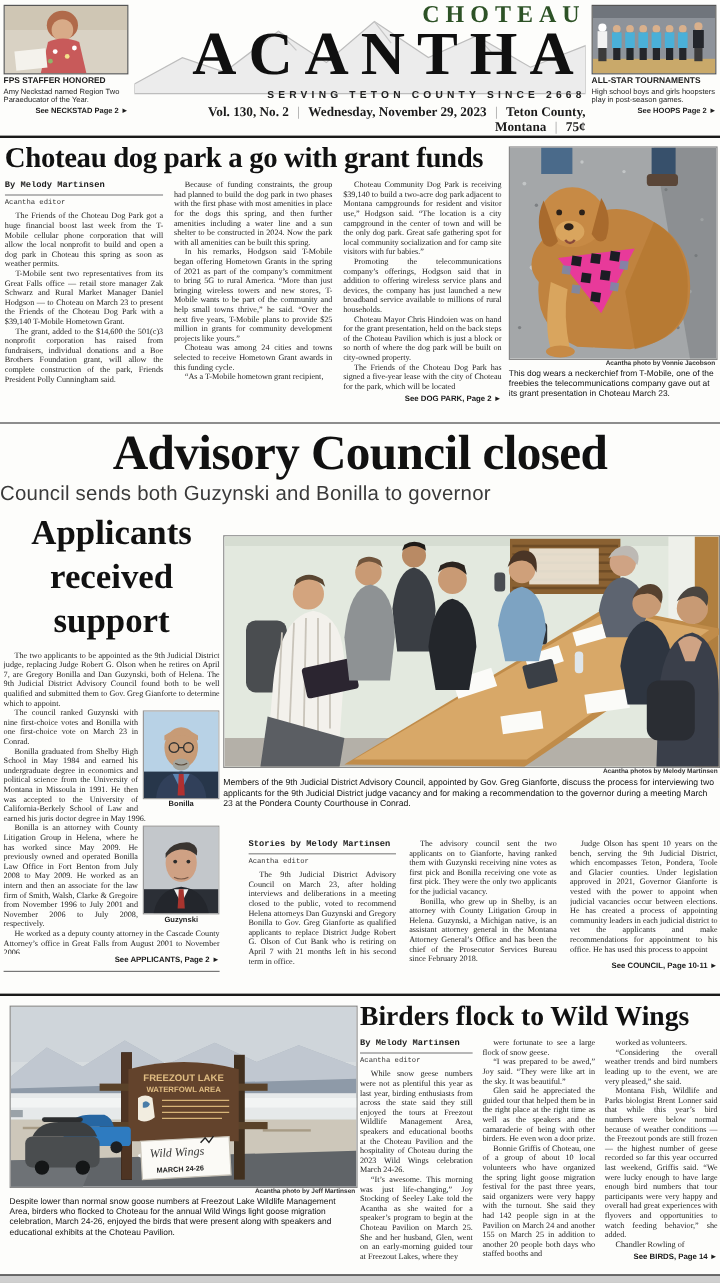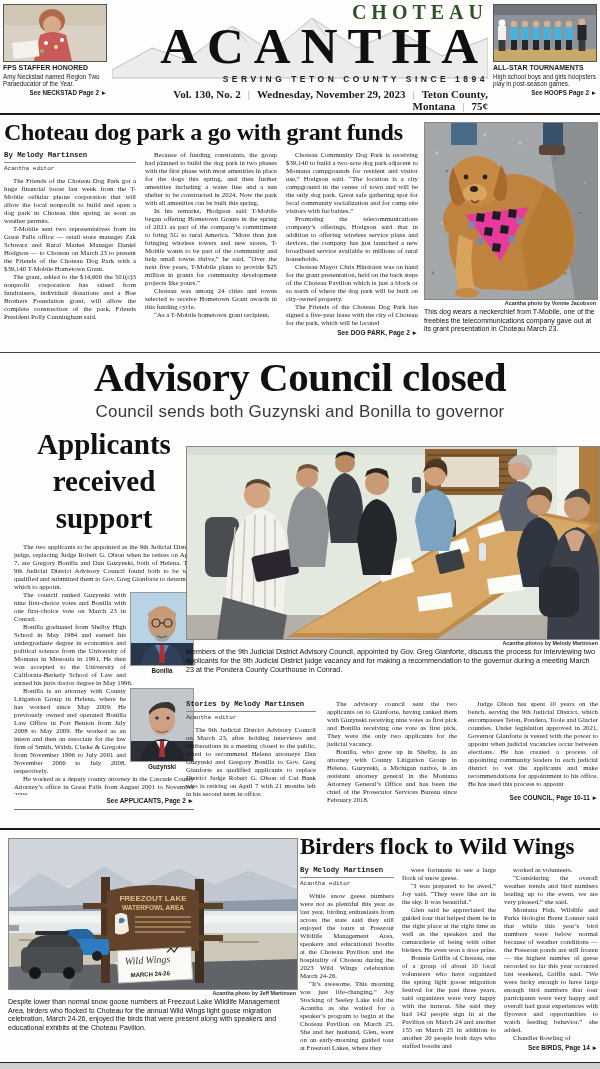--- a/index.html
+++ b/index.html
@@ -29,21 +29,21 @@
   .col{font-size:6.8px;line-height:8px;text-align:justify;overflow:hidden;}
   .col p{margin:0;text-indent:9px;}
   .jump{font-family:"Liberation Sans",sans-serif;font-size:6.5px;font-weight:bold;text-align:right;margin-top:2px;}
   .credit{font-family:"Liberation Sans",sans-serif;font-size:5.4px;font-weight:bold;color:#333;text-align:right;line-height:7px;}
   .caption{font-family:"Liberation Sans",sans-serif;font-size:7px;line-height:8.6px;color:#111;text-align:left;}
   .photo{display:block;border:1px solid #888;}
   .inset{float:right;width:64px;margin:1px 0 2px 4px;}
   .inset svg{border:1px solid #999;display:block;}
   .inset-label{font-family:"Liberation Sans",sans-serif;font-size:6.3px;font-weight:bold;text-align:center;margin-top:1px;}
   .sidebar-head{font-size:29px;line-height:37px;font-weight:bold;text-align:center;white-space:pre-line;color:#111;}
-  .subhead{font-family:"Liberation Sans",sans-serif;font-size:17px;color:#3a3a3a;text-align:center;letter-spacing:.2px;}
+  .subhead{font-family:"Liberation Sans",sans-serif;font-size:17px;color:#3a3a3a;text-align:left;letter-spacing:.2px;}
 </style>
 </head>
 <body>
 
 <div id="page">
 
   <div class="abs ear" style="left:3px;top:4px;">
     <svg class="ear-photo" viewBox="0 0 102 56">
       <rect width="102" height="56" fill="#d9d2c4"></rect>
       <rect x="0" y="0" width="102" height="20" fill="#cfc6b4"></rect>
@@ -61,21 +61,21 @@
     <div class="ear-jump">See NECKSTAD  Page 2 ►</div>
   </div>
 
   <div class="abs nameplate" style="left:112px;top:2px;">
     <svg class="abs" style="left:0;top:6px;z-index:1;" width="376" height="76" viewBox="0 0 376 76">
       <path d="M0 62 L40 40 L75 52 L120 18 L160 44 L200 10 L245 40 L285 22 L330 48 L376 30 L376 70 L0 70 Z" fill="#ececec" stroke="#bdbdbd" stroke-width="1"></path>
       <path d="M120 18 L135 34 M200 10 L214 28 M285 22 L298 36" stroke="#c6c6c6" stroke-width="1" fill="none"></path>
     </svg>
     <div class="np-city" style="color:#2d5226;">CHOTEAU</div>
     <div class="np-name">ACANTHA</div>
-    <div class="np-tag">SERVING TETON COUNTY SINCE 1894</div>
+    <div class="np-tag">SERVING TETON COUNTY SINCE 2668</div>
     <div class="np-info">
       <span>Vol. 130, No. 2</span><span class="sep">|</span><span>Wednesday, November 29, 2023</span><span class="sep">|</span><span>Teton County, Montana</span><span class="sep">|</span><span>75¢</span>
     </div>
   </div>
 
   <div class="abs ear" style="left:493px;top:4px;">
     <svg class="ear-photo" viewBox="0 0 102 56">
       <rect width="102" height="56" fill="#8e939a"></rect>
       <rect x="0" y="0" width="102" height="10" fill="#70757c"></rect>
       <rect x="0" y="44" width="102" height="12" fill="#c9a96a"></rect>
@@ -214,21 +214,21 @@
     <ellipse cx="42" cy="170" rx="12" ry="5" fill="#c78a45"></ellipse>
   </svg>
   <div class="abs credit" style="left:424px;top:300px;width:172px;">Acantha photo by Vonnie Jacobson</div>
   <div class="abs caption" style="left:424px;top:308px;width:172px;">This dog wears a neckerchief from T-Mobile, one of the freebies the telecommunications company gave out at its grant presentation in Choteau March 23.</div>
 
   <div class="abs" style="left:0;top:352px;width:600px;height:1px;background:#444;"></div>
 
   <div class="abs headline" style="left:0;top:355px;width:600px;font-size:41px;line-height:44px;text-align:center;letter-spacing:-0.5px;">Advisory Council closed</div>
   <div class="abs subhead" style="left:0;top:402px;width:600px;">Council sends both Guzynski and Bonilla to governor</div>
 
-  <div class="abs" style="left:14px;top:426px;width:180px;">
+  <div class="abs" style="left:3px;top:426px;width:180px;">
     <div class="sidebar-head">Applicants
 received
 support</div>
     <div class="col" style="width:180px;height:252px;margin-top:6px;">
       <p>The two applicants to be appointed as the 9th Judicial District judge, replacing Judge Robert G. Olson when he retires on April 7, are Gregory Bonilla and Dan Guzynski, both of Helena. The 9th Judicial District Advisory Council found both to be well qualified and submitted them to Gov. Greg Gianforte to determine which to appoint.</p>
       <div class="inset">
         <svg width="62" height="72" viewBox="0 0 62 72">
           <rect width="62" height="72" fill="#b8d2e6"></rect>
           <rect x="0" y="50" width="62" height="22" fill="#27364a"></rect>
           <path d="M10 72 Q12 52 31 50 Q50 52 52 72 Z" fill="#31405a"></path>
@@ -335,21 +335,21 @@
         <path d="M377 54 Q384 40 396 42 Q406 46 402 58 Q396 48 388 50 Q381 51 377 54 Z" fill="#4a4540"></path>
       <path d="M362 130 Q366 84 390 80 Q412 86 412 130 L412 192 L360 192 Z" fill="#3a3f4a"></path>
       <path d="M378 88 Q388 78 398 88 L392 104 L384 104 Z" fill="#cfa384"></path>
       <rect x="352" y="120" width="40" height="50" rx="10" fill="#2a2d33"></rect>
     </g>
   </svg>
   <div class="abs credit" style="left:186px;top:640px;width:412px;">Acantha photos by Melody Martinsen</div>
   <div class="abs caption" style="left:186px;top:648px;width:412px;font-size:7.2px;line-height:8.8px;">Members of the 9th Judicial District Advisory Council, appointed by Gov. Greg Gianforte, discuss the process for interviewing two applicants for the 9th Judicial District judge vacancy and for making a recommendation to the governor during a meeting March 23 at the Pondera County Courthouse in Conrad.</div>
 
   <div class="abs cols" style="left:186px;top:700px;width:412px;height:124px;gap:11px;">
-    <div class="col" style="width:130px;height:124px;">
+    <div class="col" style="width:130px;height:124px;margin-left:21px;">
       <div class="bylineblock">
         <div class="byline-name">Stories by Melody Martinsen</div>
         <div class="byline-rule"></div>
         <div class="byline-title">Acantha editor</div>
       </div>
       <p>The 9th Judicial District Advisory Council on March 23, after holding interviews and deliberations in a meeting closed to the public, voted to recommend Helena attorneys Dan Guzynski and Gregory Bonilla to Gov. Greg Gianforte as qualified applicants to replace District Judge Robert G. Olson of Cut Bank who is retiring on April 7 with 21 months left in his second term in office.</p>
     </div>
     <div class="col" style="width:130px;height:124px;">
       <p>The advisory council sent the two applicants on to Gianforte, having ranked them with Guzynski receiving nine votes as first pick and Bonilla receiving one vote as first pick. They were the only two applicants for the judicial vacancy.</p>
       <p>Bonilla, who grew up in Shelby, is an attorney with County Litigation Group in Helena. Guzynski, a Michigan native, is an assistant attorney general in the Montana Attorney General’s Office and has been the chief of the Prosecutor Services Bureau since February 2018.</p>

